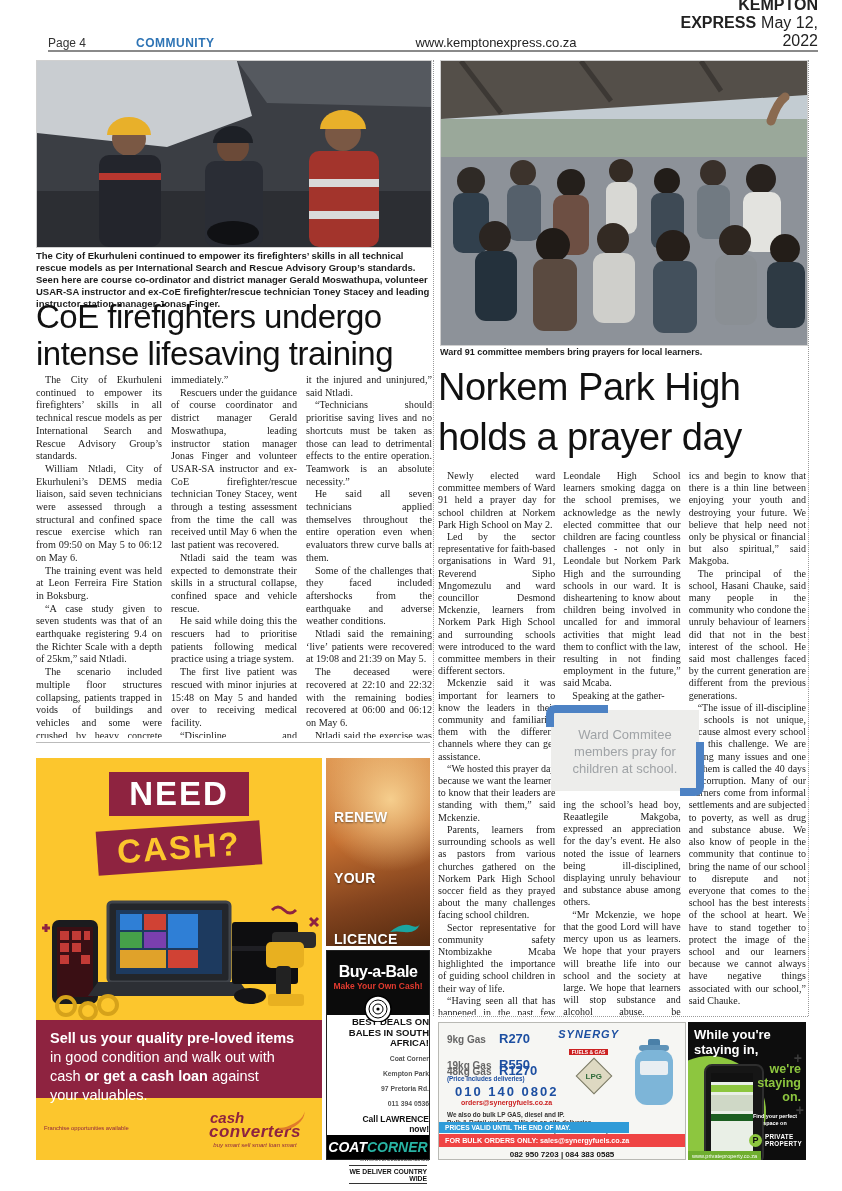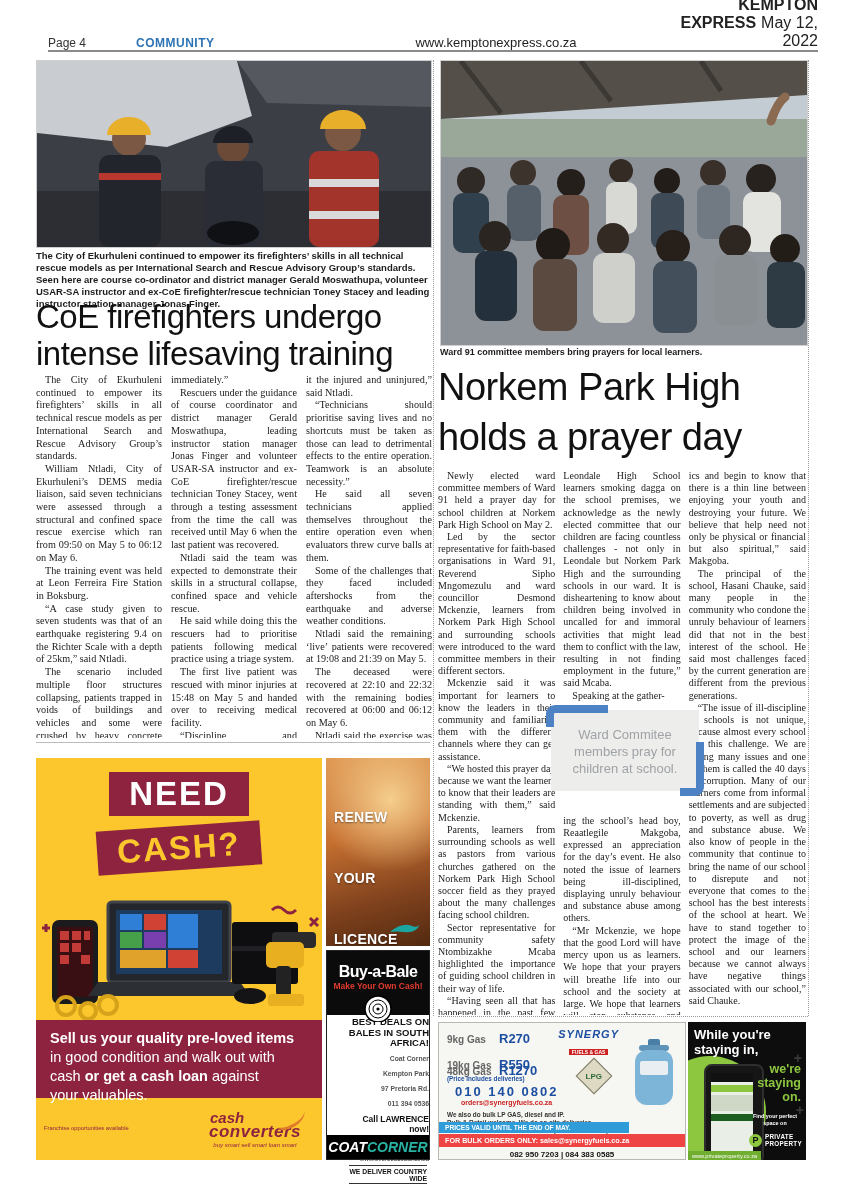--- a/index.html
+++ b/index.html
@@ -36,21 +36,21 @@
   
   .body{position:absolute;display:flex;overflow:hidden;text-align:justify;}
   .ff-body{left:36px;top:374px;width:396px;height:364px;gap:9px;}
   .pr-body{left:438px;top:470px;width:368px;height:545px;gap:8px;}
   .bcol{flex:1;min-width:0;}
   .ff-body .bcol{font-size:10.2px;line-height:12.7px;}
   .pr-body .bcol{font-size:10px;line-height:12.2px;}
   .bcol p{margin:0;text-indent:9px;}
   .cont > p:first-child, .cont p.nofirst{text-indent:0;}
   
-  .pullquote{position:relative;margin:8px 0 24px -12px;width:calc(100% + 14px);
+  .pullquote{position:relative;margin:8px 0 8px -12px;width:calc(100% + 14px);
              background:#ededeb;padding:16px 8px 14px 8px;text-align:center;
              font-family:"Liberation Sans",sans-serif;font-size:13px;line-height:17px;color:#9fa3a6;}
   .pq-tl{position:absolute;top:-5px;left:-5px;width:54px;height:14px;
          border-top:8px solid #4d82c4;border-left:8px solid #4d82c4;border-top-left-radius:9px;}
   .pq-br{position:absolute;bottom:-5px;right:-5px;width:16px;height:46px;
          border-bottom:8px solid #4d82c4;border-right:8px solid #4d82c4;border-bottom-right-radius:9px;}
   
   .ad-cash{position:absolute;left:36px;top:758px;width:286px;height:402px;font-family:"Liberation Sans",sans-serif;}
   .cc-top{height:262px;background:#fcc62d;position:relative;text-align:center;overflow:hidden;}
   .cc-need{display:inline-block;margin-top:14px;background:#8e2340;color:#fff;

